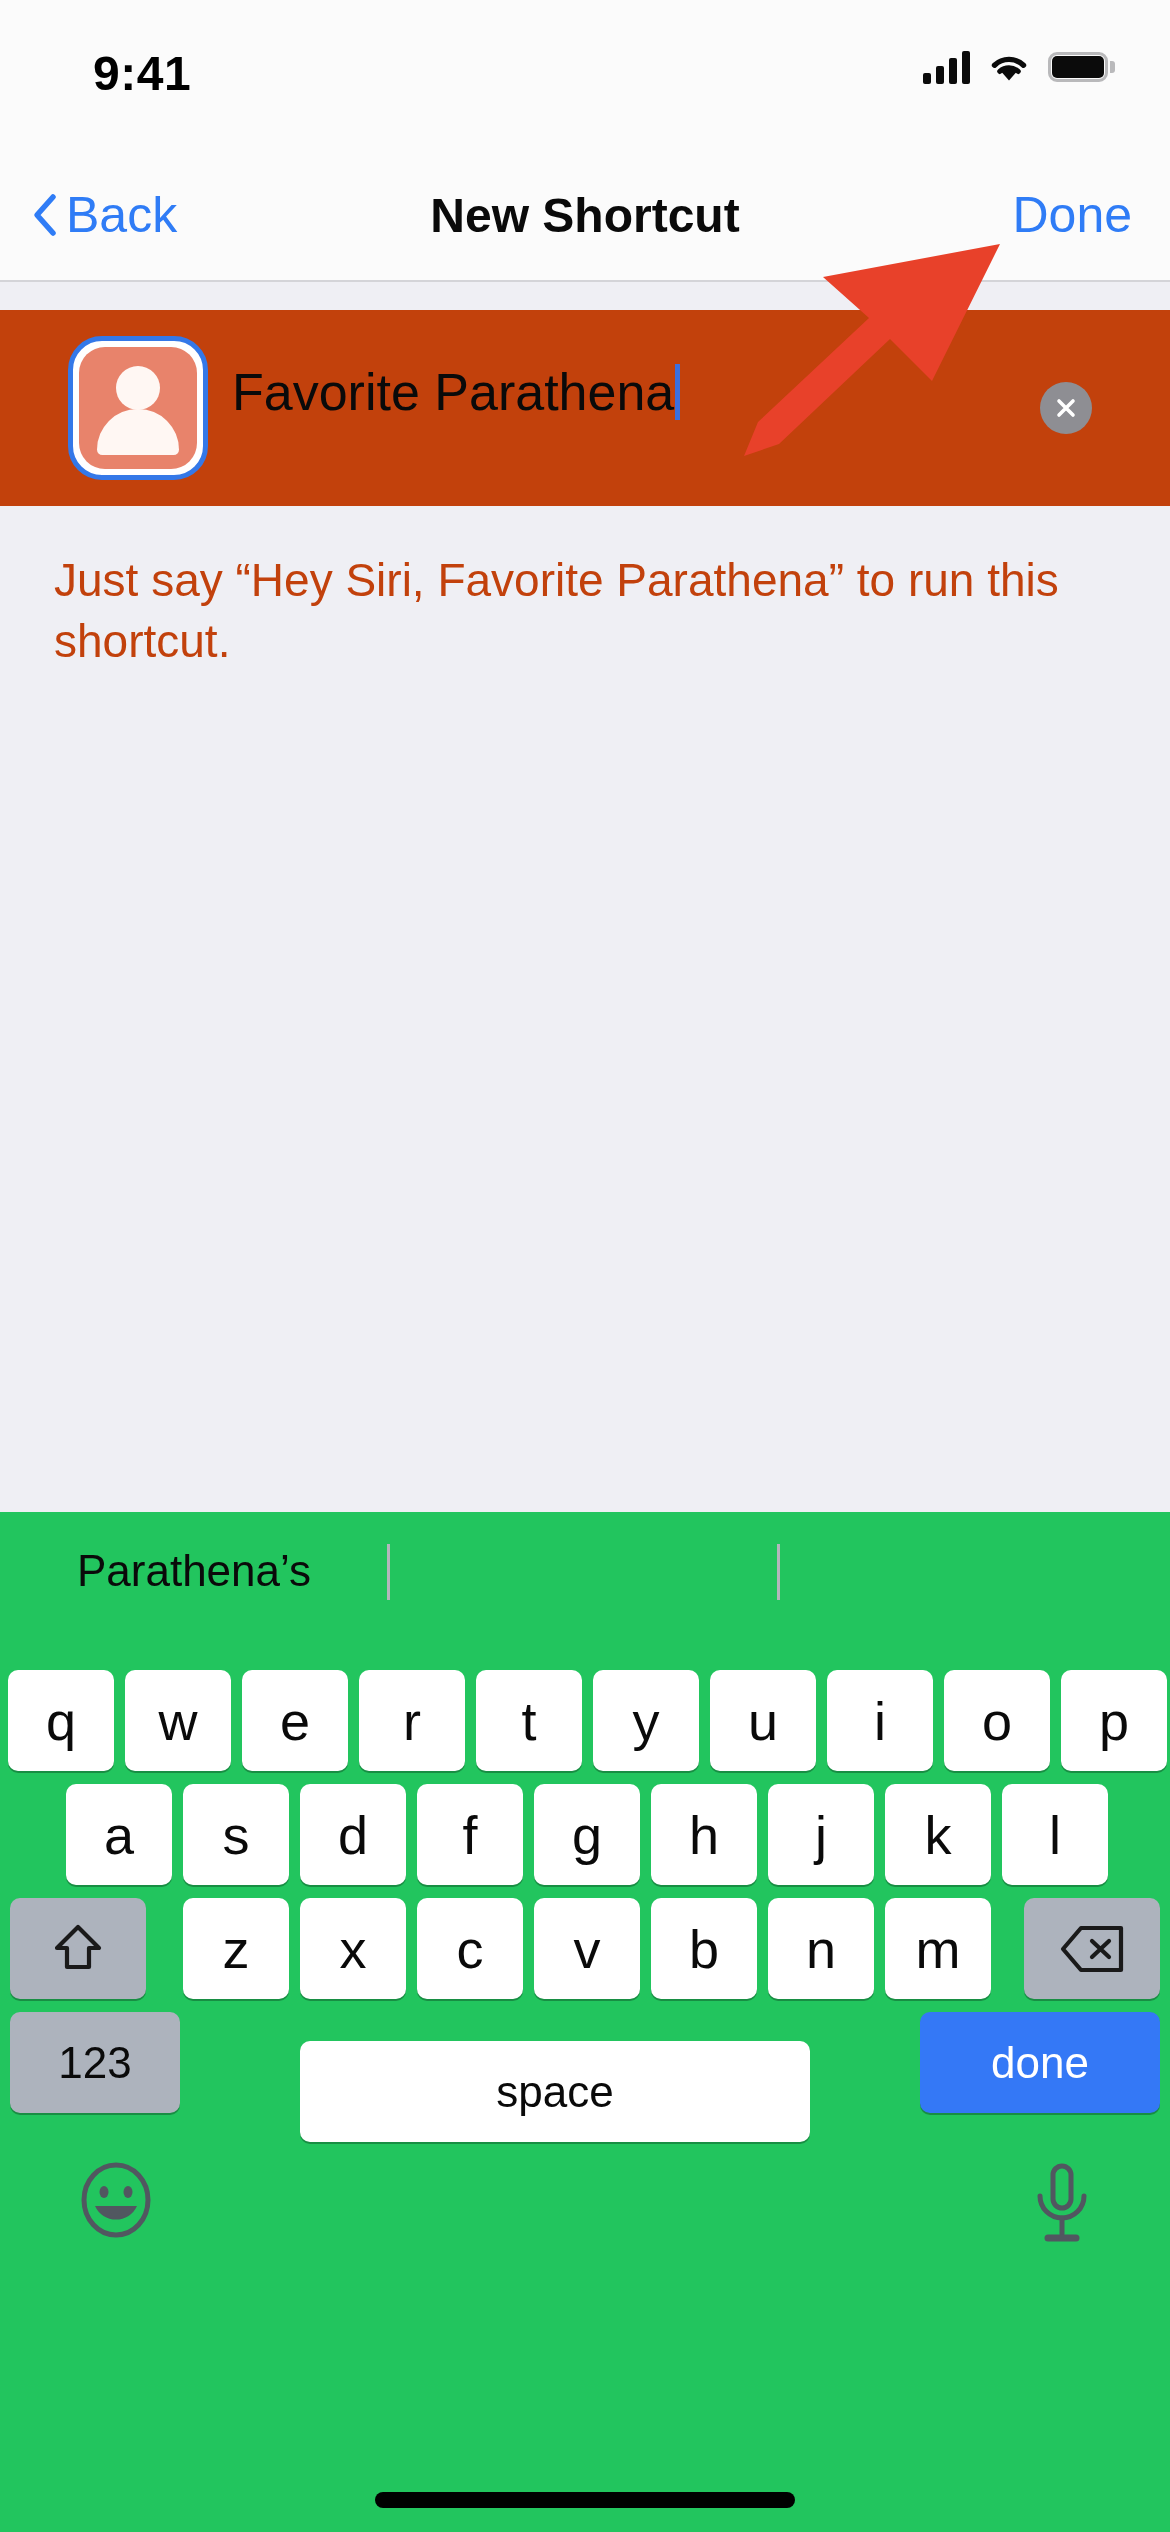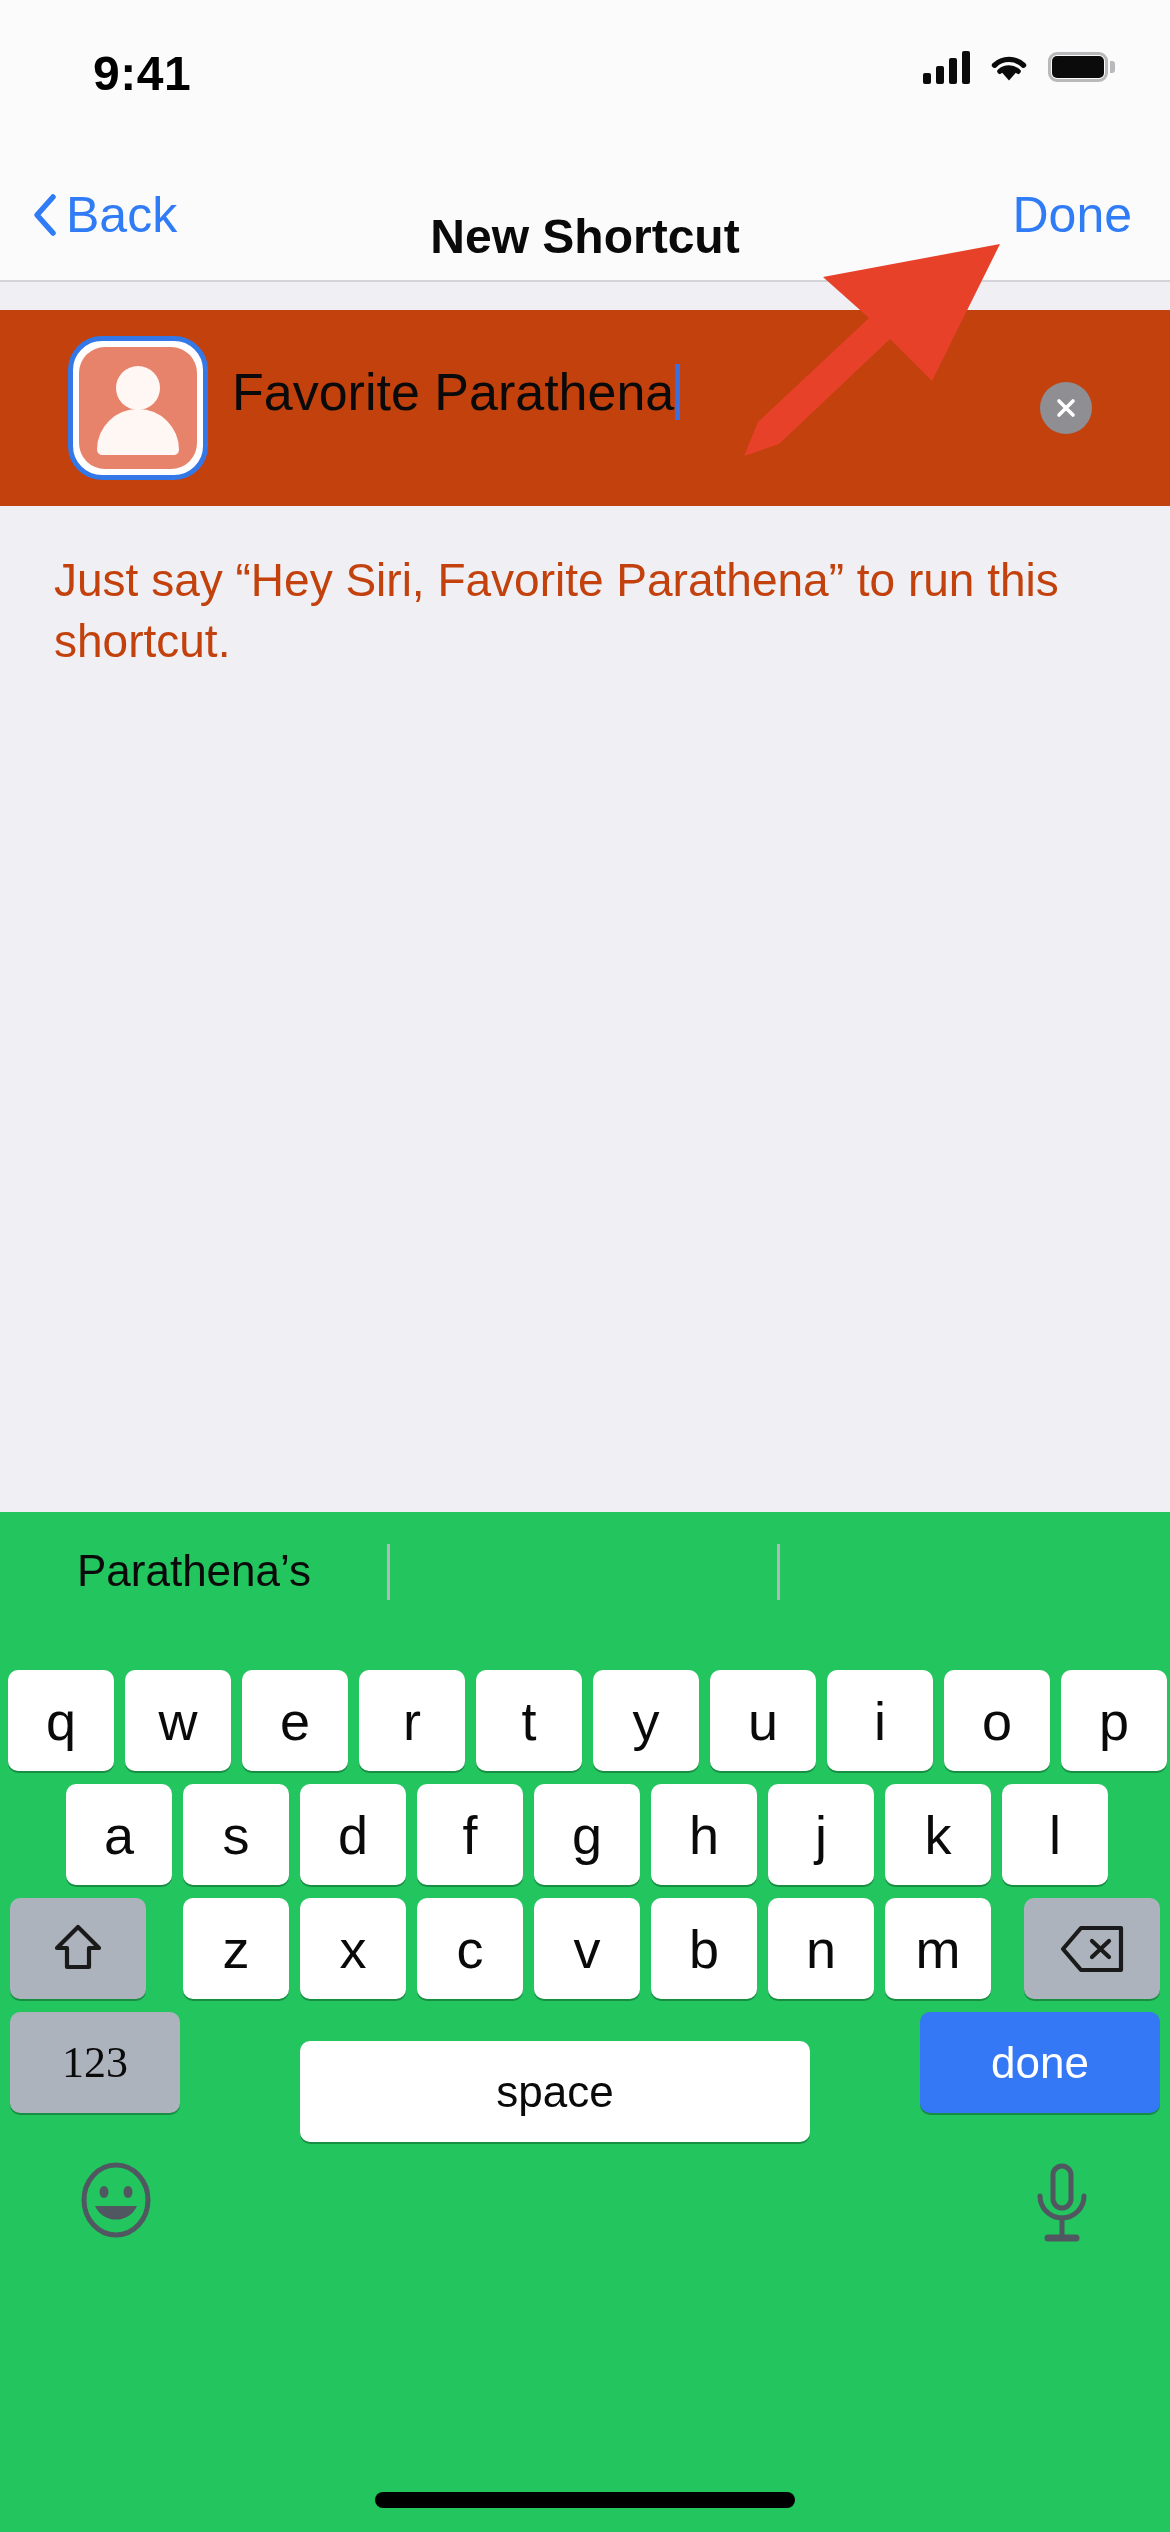--- a/index.html
+++ b/index.html
@@ -53,21 +53,21 @@
     border-bottom:2px solid #D4D4D8;
   }
   .nav-back {
     position:absolute; left:32px; top:26px;
     display:flex; align-items:center; gap:8px;
     color:#2F7CF6; font-size:50px;
   }
   .chev { width:26px; height:44px; }
   .nav-title {
     position:absolute; left:0; right:0; top:28px;
-    text-align:center; font-size:48px; font-weight:bold; color:#0A0A0A;margin-top:21px;
+    text-align:center; font-size:48px; font-weight:bold; color:#0A0A0A;
   }
   .nav-done {
     position:absolute; right:38px; top:26px;
     color:#2F7CF6; font-size:50px;
   }
 
   
   .gap { position:absolute; top:282px; left:0; width:1170px; height:28px; background:#EFEFF4; }
 
   .namerow {
@@ -274,21 +274,21 @@
     <div class="key" style="left: 183px; width: 106px;">z</div>
         <div class="key" style="left: 300px; width: 106px;">x</div>
         <div class="key" style="left: 417px; width: 106px;">c</div>
         <div class="key" style="left: 534px; width: 106px;">v</div>
         <div class="key" style="left: 651px; width: 106px;">b</div>
         <div class="key" style="left: 768px; width: 106px;">n</div>
         <div class="key" style="left: 885px; width: 106px;">m</div>
       </div>
 
     <div class="krow r4">
-      <div class="key gray wide" style="left:10px;width:170px;font-family:Liberation Serif, serif;">123</div>
+      <div class="key gray wide" style="left:10px;width:170px;">123</div>
       <div class="key wide" style="left:300px;width:510px;margin-top:29px;">space</div>
       <div class="key blue" style="right: 10px; width: 240px; background: rgb(52, 120, 246);">done</div>
     </div>
 
     <div class="kbbottom">
       <svg class="emoji-key" viewBox="0 0 76 76">
         <ellipse cx="38" cy="38" rx="32" ry="35" fill="none" stroke="#515760" stroke-width="5"></ellipse>
         <ellipse cx="26" cy="30" rx="4.5" ry="6" fill="#515760"></ellipse>
         <ellipse cx="50" cy="30" rx="4.5" ry="6" fill="#515760"></ellipse>
         <path d="M17 44 A23 23 0 0 0 59 44 Z" fill="#515760"></path>

